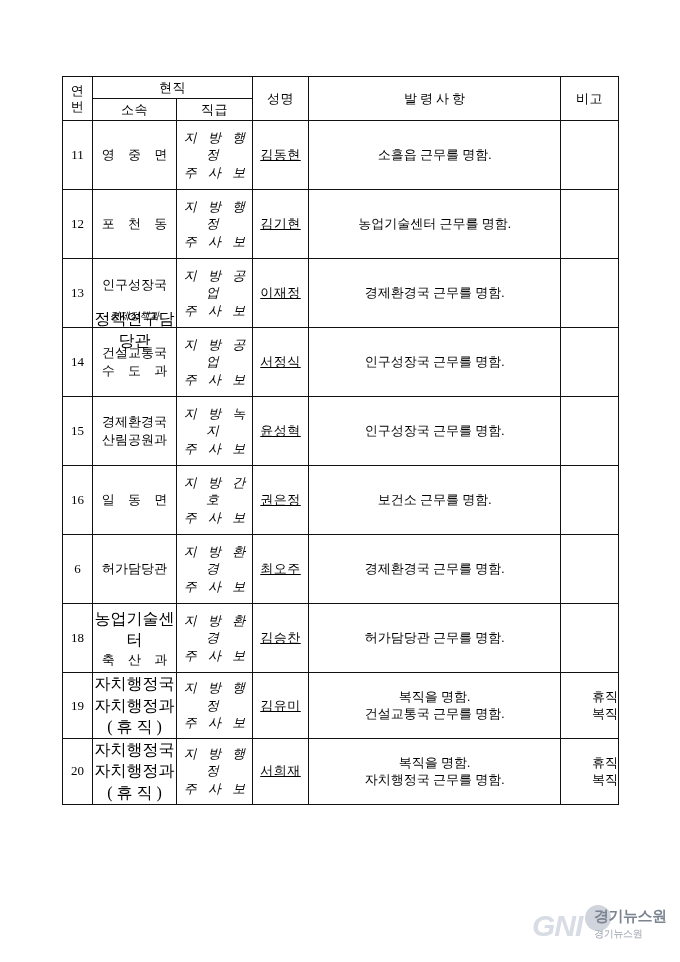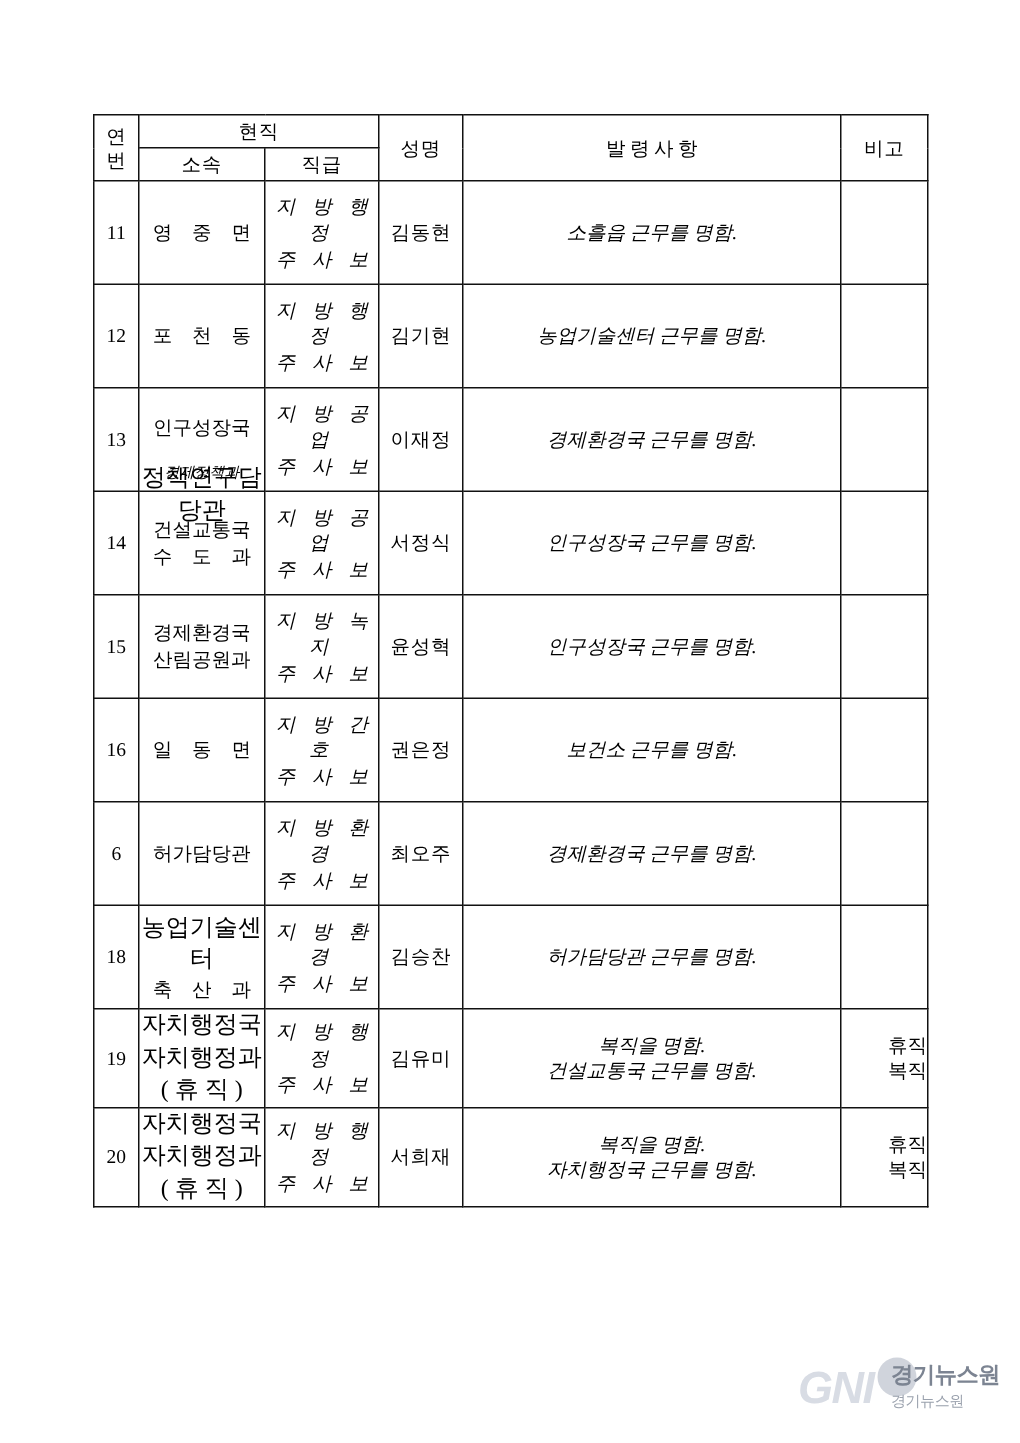--- a/index.html
+++ b/index.html
@@ -113,27 +113,27 @@
   }
   .cell-rank .ln {
     display: block;
     letter-spacing: 4px;
     text-indent: 4px;
   }
   .cell-name {
     font-size: 13px;
     font-weight: bold;
     letter-spacing: 0.5px;
+    text-decoration: underline;
   }
   .cell-body {
     font-size: 12.5px;
     text-align: left;
     padding: 3px 0 3px 10px;
     line-height: 1.5;
-    font-style: italic;
   }
   .cell-body .ln {
     display: block;
   }
   .cell-note {
     font-size: 12.5px;
     line-height: 1.45;
   }
   .cell-note .ln {
     display: block;

